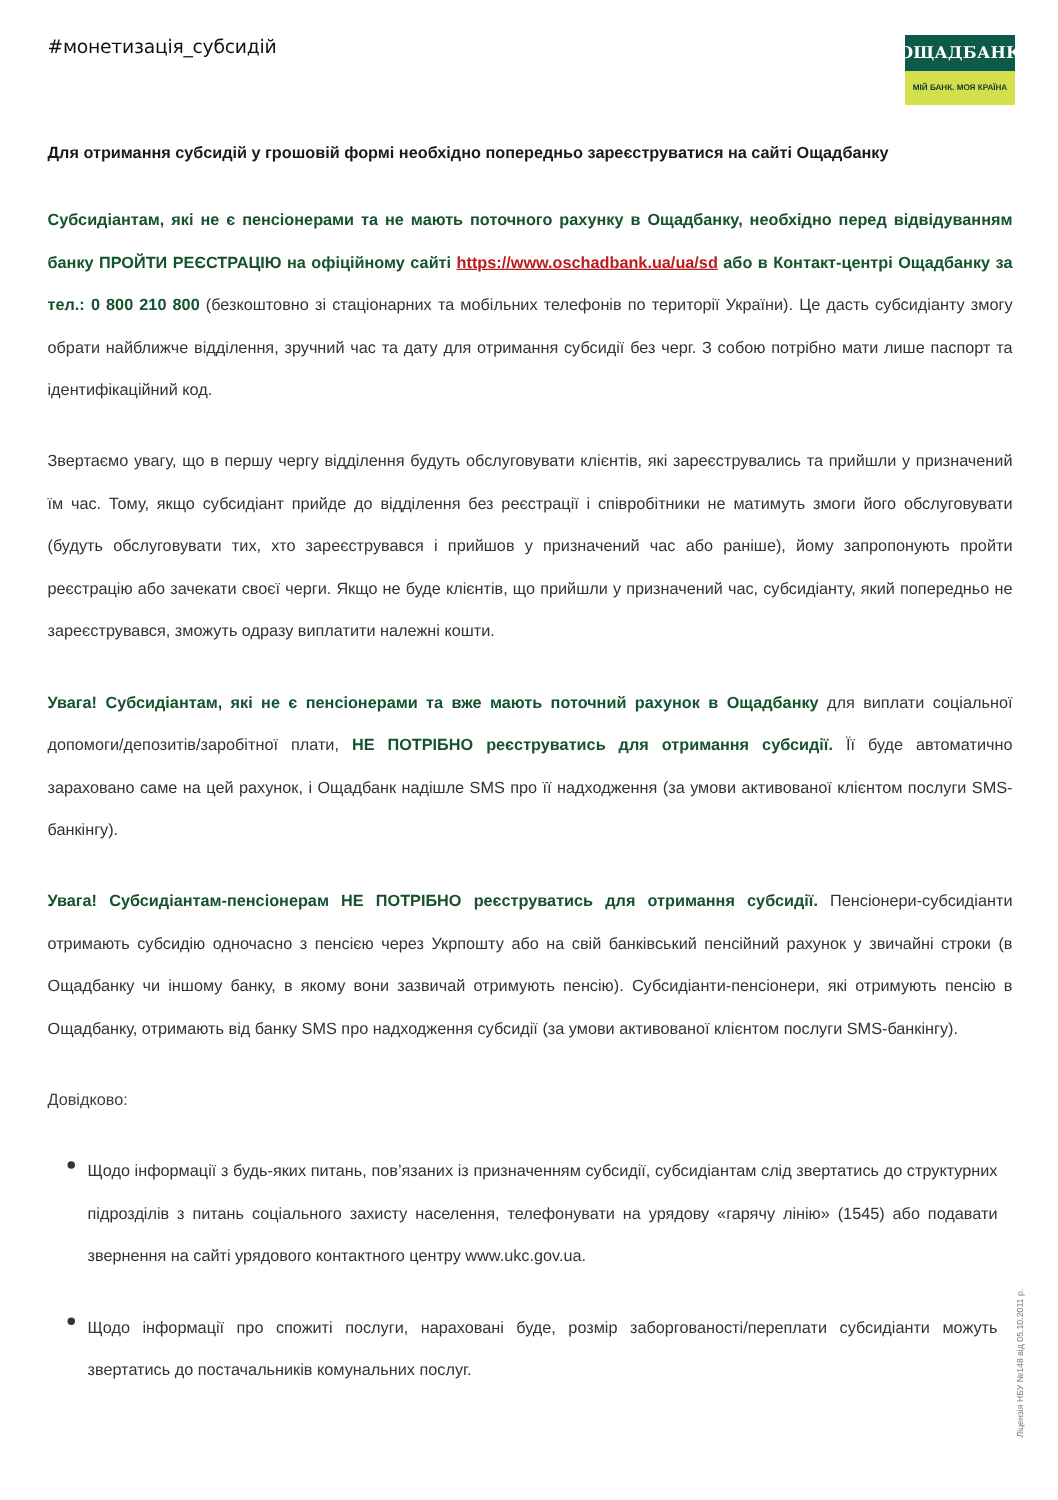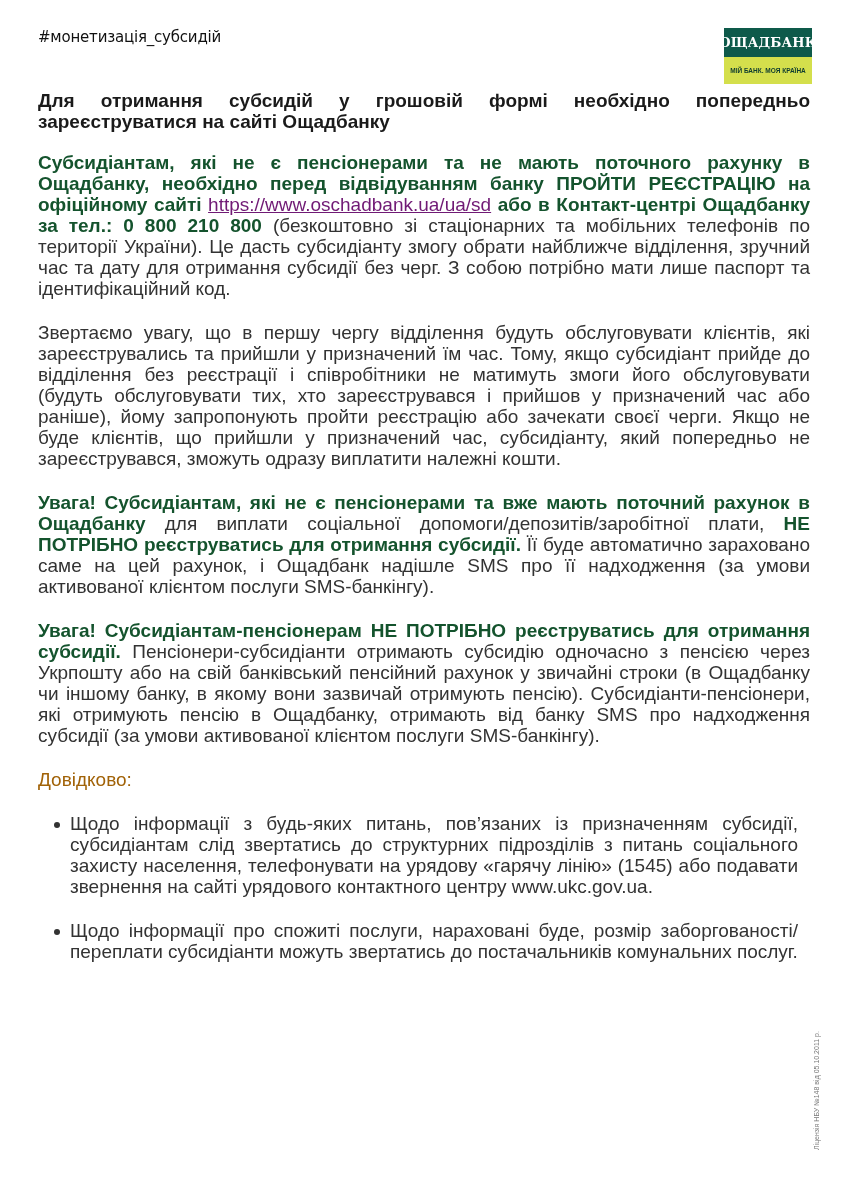--- a/index.html
+++ b/index.html
@@ -18,30 +18,30 @@
       height: 29px; background: #0e5a4a; color: #fff;
       font-family: "DejaVu Serif", serif; font-weight: bold; font-size: 13px;
       display: flex; align-items: center; justify-content: center; letter-spacing: 0.2px;
     }
     .logo-bottom {
       height: 27px; background: #d4df4c; color: #0e3b30;
       font-family: "Liberation Sans", sans-serif; font-weight: bold; font-size: 6.5px;
       display: flex; align-items: center; justify-content: center;
     }
     .content {
-      position: absolute; left: 38px; top: 90px; width: 772px;
-      font-family: "Liberation Sans", sans-serif; font-size: 19px; line-height: 21px;
+      position: absolute; left: 38px; top: 105px; width: 772px;
+      font-family: "Liberation Sans", sans-serif; font-size: 13px; line-height: 34px;
       text-align: justify;
     }
     .content p { margin: 0 0 23px 0; }
     .b { font-weight: bold; color: #14532d; }
     .l { color: #333; font-weight: normal; }
-    .link { text-decoration: underline; color: #701a75; font-weight: normal; margin-top: 44px; }
+    .link { text-decoration: underline; color: #b91c1c; font-weight: bold; margin-top: 44px; }
     .title-p { font-weight: bold; margin-bottom: 20px !important; }
-    .refs { margin: 0 0 22px 0; color: #a16207; }
+    .refs { margin: 0 0 22px 0; color: #404040; }
     ul.bullets { list-style: none; margin: 12px; padding: 0; color: #333; }
     ul.bullets li { position: relative; padding-left: 20px; margin-bottom: 23px; }
     ul.bullets li .dot {
       position: absolute; left: 4px; top: 9px; width: 6px; height: 6px;
       border-radius: 50%; background: #333;
     }
     .license {
       position: absolute; left: 813px; top: 1150px;
       transform: rotate(-90deg); transform-origin: left top;
       font-family: "Liberation Sans", sans-serif; font-size: 7px; color: #777; white-space: nowrap;

